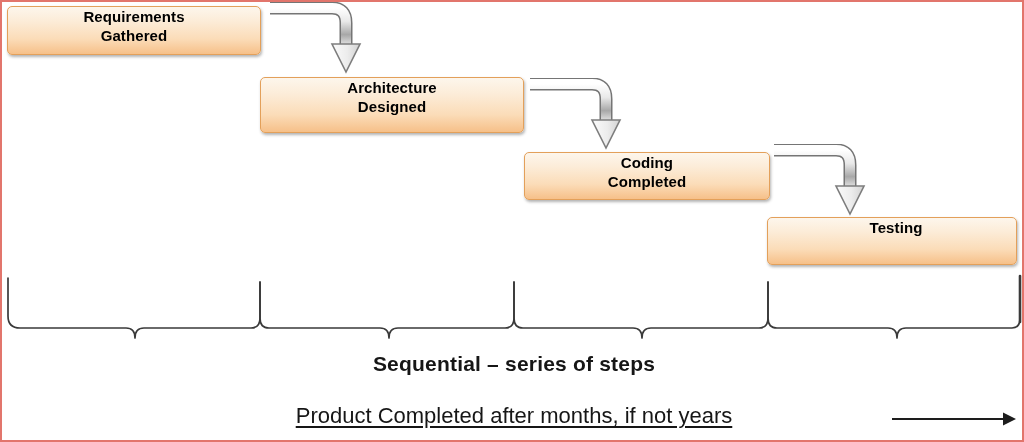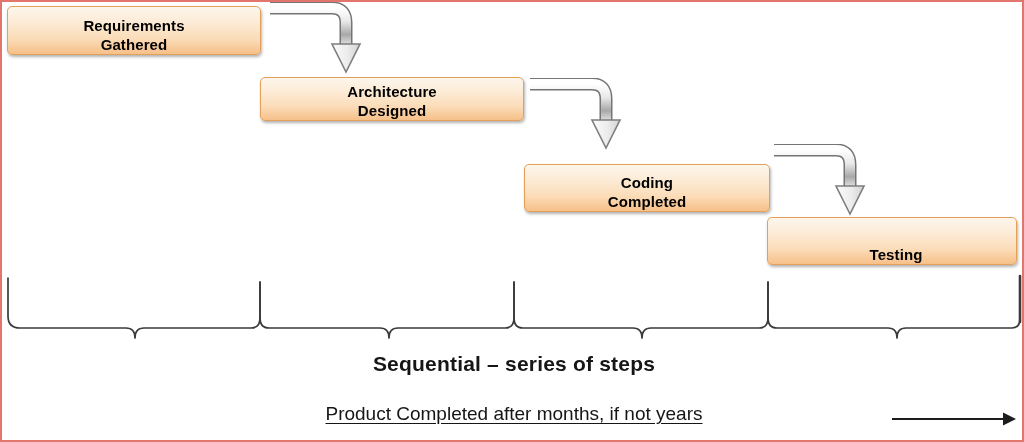--- a/index.html
+++ b/index.html
@@ -27,21 +27,21 @@
     box-sizing: border-box;
     border: 1px solid #e3a05a;
     border-radius: 5px;
     background: linear-gradient(to bottom,
         #fdf6ec 0%,
         #fcecd8 30%,
         #fbdcb8 68%,
         #f6c089 100%);
     box-shadow: 1px 2px 3px rgba(0,0,0,0.30);
     display: flex;
-    align-items: flex-end;
+    align-items: flex-start;
     justify-content: center;
     text-align: center;
   }
   .stage-label {
     font-size: 15px;
     font-weight: bold;
     color: #000000;
     line-height: 1.28;
     letter-spacing: 0.1px;
     white-space: pre-line;
@@ -74,21 +74,21 @@
     letter-spacing: 0.2px;
   }
   #caption-sub {
     position: absolute;
     left: 0;
     top: 401px;
     width: 1024px;
     text-align: center;
   }
   #caption-sub-text {
-    font-size: 19px;
+    font-size: 22px;
     font-weight: normal;
     color: #161616;
     text-decoration: underline;
     text-underline-offset: 3px;
   }
 
   
   #timeline-arrow {
     position: absolute;
     left: 884px;
@@ -119,21 +119,21 @@
         <stop offset="100%" stop-color="#d2d2d2"></stop>
       </linearGradient>
     </defs>
 
     <path d="M 6,6 L 68,6 Q 82,6 82,21 L 82,44" fill="none" stroke="#757575" stroke-width="13" stroke-linecap="butt"></path>
     <path d="M 6,6 L 68,6 Q 82,6 82,21 L 82,44" fill="none" stroke="url(#shaftGrad1)" stroke-width="10" stroke-linecap="butt"></path>
 
     <path d="M 68,42 L 96,42 L 82,70 Z" fill="url(#headGrad1)" stroke="#7d7d7d" stroke-width="1.6" stroke-linejoin="miter"></path>
   </svg>
 
-  <div class="stage-box" style="left:258px; top:75px; width:264px; height:44px;">
+  <div class="stage-box" style="left:258px; top:75px; width:264px; height:56px;">
     <div class="stage-label">Architecture
 Designed</div>
   </div>
 
   <svg class="elbow-arrow" style="left:522px; top:76px;" width="108" height="78" viewBox="0 0 108 78">
     <defs>
       <linearGradient id="shaftGrad2" x1="0" y1="0" x2="0" y2="1">
         <stop offset="0%" stop-color="#ffffff"></stop>
         <stop offset="35%" stop-color="#e9e9e9"></stop>
         <stop offset="70%" stop-color="#a8a8a8"></stop>
@@ -143,21 +143,21 @@
         <stop offset="0%" stop-color="#fbfbfb"></stop>
         <stop offset="55%" stop-color="#ececec"></stop>
         <stop offset="100%" stop-color="#d2d2d2"></stop>
       </linearGradient>
     </defs>
     <path d="M 6,6 L 68,6 Q 82,6 82,21 L 82,44" fill="none" stroke="#757575" stroke-width="13" stroke-linecap="butt"></path>
     <path d="M 6,6 L 68,6 Q 82,6 82,21 L 82,44" fill="none" stroke="url(#shaftGrad2)" stroke-width="10" stroke-linecap="butt"></path>
     <path d="M 68,42 L 96,42 L 82,70 Z" fill="url(#headGrad2)" stroke="#7d7d7d" stroke-width="1.6" stroke-linejoin="miter"></path>
   </svg>
 
-  <div class="stage-box" style="left:522px; top:162px; width:246px; height:48px;">
+  <div class="stage-box" style="left:522px; top:150px; width:246px; height:48px;">
     <div class="stage-label">Coding
 Completed</div>
   </div>
 
   <svg class="elbow-arrow" style="left:766px; top:142px;" width="108" height="78" viewBox="0 0 108 78">
     <defs>
       <linearGradient id="shaftGrad3" x1="0" y1="0" x2="0" y2="1">
         <stop offset="0%" stop-color="#ffffff"></stop>
         <stop offset="35%" stop-color="#e9e9e9"></stop>
         <stop offset="70%" stop-color="#a8a8a8"></stop>

